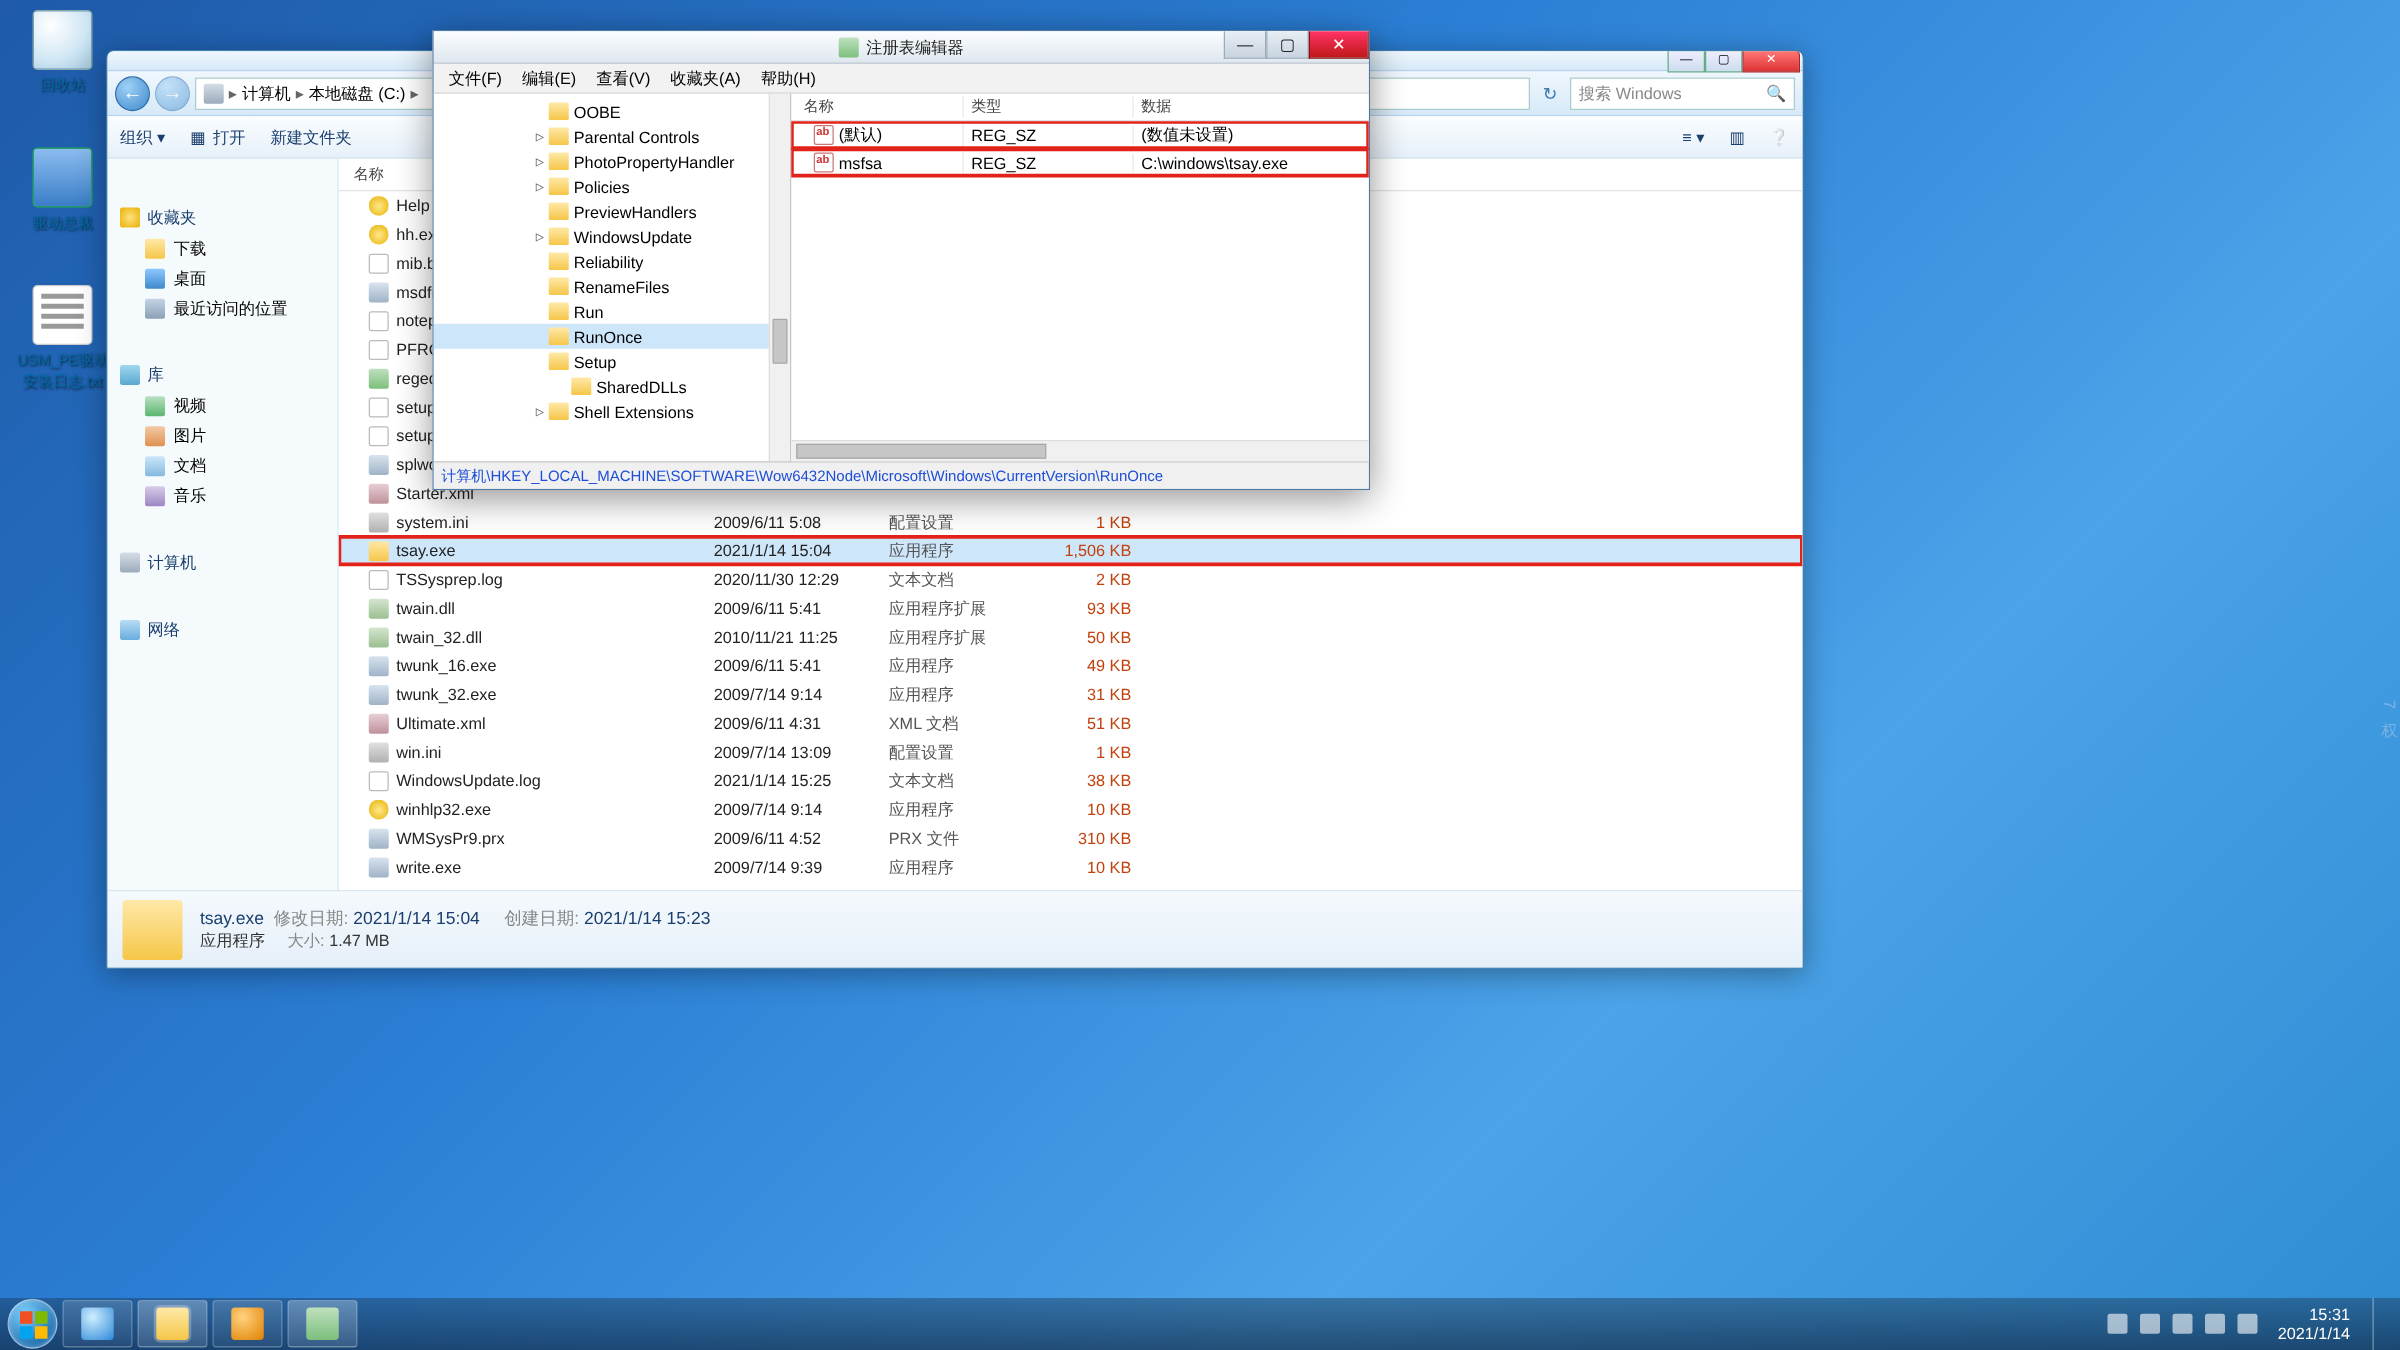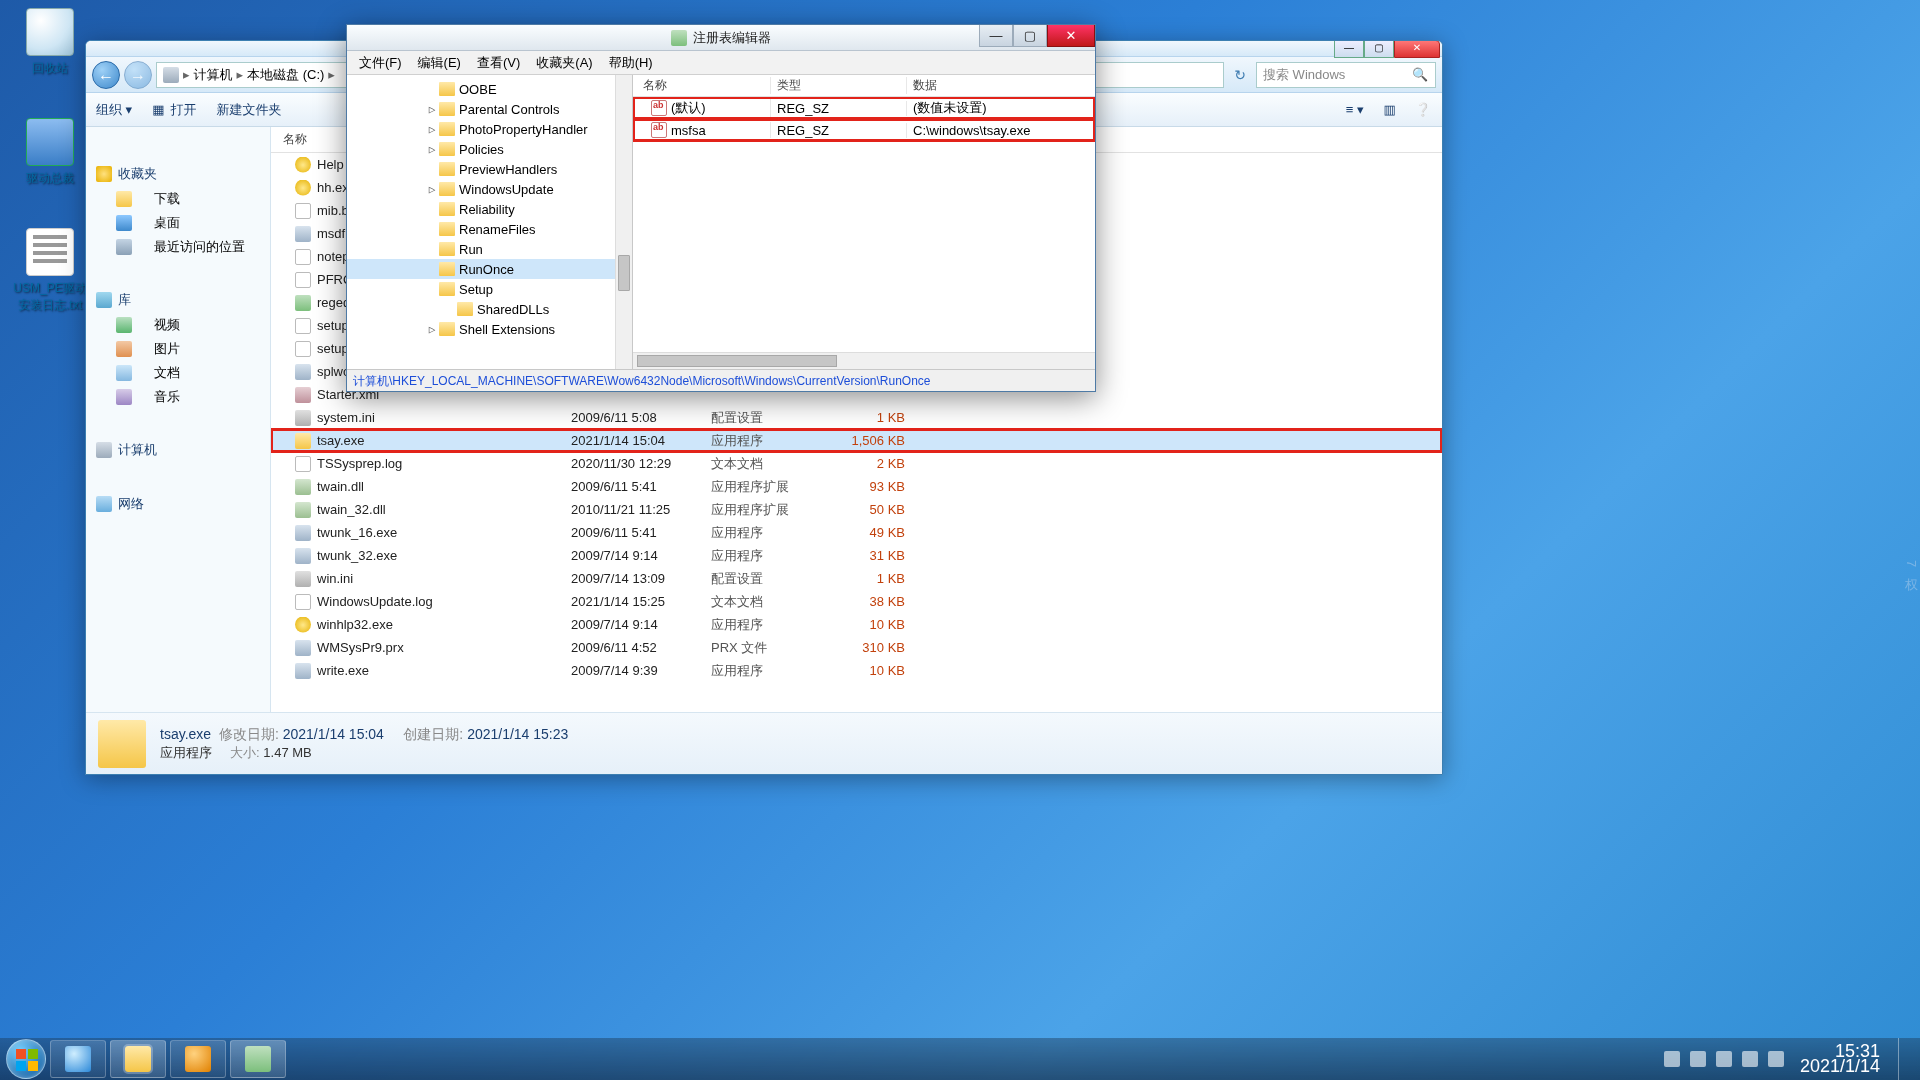--- a/index.html
+++ b/index.html
@@ -27,21 +27,21 @@
 .bc-sep { color:#666; }
 .searchbox { width:180px; height:26px; border:1px solid #acc; background:#fff; display:flex; align-items:center; padding:0 6px; font-size:13px; color:#888; position:relative; }
 .searchbox .mag { position:absolute; right:6px; color:#4a8; }
 .exp-toolbar { height:34px; background:linear-gradient(#fafdff,#e6f0f9); border-bottom:1px solid #c8dae8; display:flex; align-items:center; padding:0 10px; gap:20px; font-size:13px; color:#1a3e6e; }
 .tb-item { display:flex; align-items:center; gap:6px; cursor:pointer; }
 .tb-spacer { flex:1; }
 .exp-body { flex:1; display:flex; min-height:0; }
 .sidebar { width:185px; border-right:1px solid #d6e5f0; background:#f5fafd; overflow:auto; padding:6px 0; font-size:13px; }
 .side-group { margin-bottom:10px;margin-top:28px; }
 .side-hdr { display:flex; align-items:center; gap:6px; padding:4px 10px; color:#1a3e6e; font-weight:400; }
-.side-item { display:flex; align-items:center; gap:22px; padding:3px 10px 3px 30px; cursor:pointer; }
+.side-item { display:flex; align-items:center; gap:7px; padding:3px 10px 3px 30px; cursor:pointer; }
 .sico { width:16px; height:16px; display:inline-block; border-radius:2px; }
 .sico.star { background:radial-gradient(#ffe17f,#e8b000); }
 .sico.dl { background:linear-gradient(#ffe9a8,#f5c648); }
 .sico.desk { background:linear-gradient(#8dc8ff,#3e89cc); }
 .sico.recent { background:linear-gradient(#c4d4e4,#8aa0b6); }
 .sico.lib { background:linear-gradient(#a0d8ef,#5aa8d0); }
 .sico.vid { background:linear-gradient(#b9e0c1,#5ab56f); }
 .sico.pic { background:linear-gradient(#f3c9a5,#e09050); }
 .sico.doc { background:linear-gradient(#cbe6f9,#85b8e0); }
 .sico.mus { background:linear-gradient(#d7cce8,#9c86c4); }
@@ -116,21 +116,21 @@
 .task-btn { width:56px; height:38px; margin-left:4px; border-radius:3px; background:linear-gradient(rgba(255,255,255,.15),rgba(255,255,255,.05)); border:1px solid rgba(255,255,255,.25); display:flex; align-items:center; justify-content:center; cursor:pointer; }
 .task-btn .ti { width:26px; height:26px; border-radius:3px; }
 .ti-ie { background:radial-gradient(circle at 35% 30%,#cfeeff,#2b88d8); }
 .ti-exp { background:linear-gradient(#ffe9a8,#f5c648); outline:2px solid rgba(255,255,255,.25); }
 .ti-med { background:radial-gradient(circle at 35% 30%,#ffd27f,#e08000); }
 .ti-reg { background:linear-gradient(#bfe0bf,#7cbf7c); }
 .task-btn.active { background:linear-gradient(rgba(255,255,255,.28),rgba(255,255,255,.12)); }
 .tb-flex { flex:1; }
 .tray { display:flex; align-items:center; gap:10px; color:#fff; font-size:12px; padding-right:2px; }
 .tray .tic { width:16px; height:16px; background:rgba(255,255,255,.6); border-radius:2px; }
-.tray-clock { text-align:right; line-height:15px; font-size:18px; margin-left:6px; }
+.tray-clock { text-align:right; line-height:15px; font-size:13px; margin-left:6px; }
 .showdesk { width:14px; height:42px; border-left:1px solid rgba(255,255,255,.4); margin-left:8px; cursor:pointer; }
 .far-right { position:absolute; right:0; top:560px; color:#9fc6ea; font-size:13px; writing-mode:vertical-rl; opacity:.6; }
 </style>
 </head>
 <body>
 
 <div class="desktop-icon" style="left:12px;top:8px">
   <div class="ic ic-recycle"></div>
   <div>回收站</div>
 </div>
@@ -400,20 +400,29 @@
             <div class="col-name">
               <span class="fic exe"></span>
               <span>twunk_32.exe</span>
             </div>
             <div class="col-date">2009/7/14 9:14</div>
             <div class="col-type">应用程序</div>
             <div class="col-size">31 KB</div>
           </div>
           <div class="frow">
             <div class="col-name">
+              <span class="fic xml"></span>
+              <span>Ultimate.xml</span>
+            </div>
+            <div class="col-date">2009/6/11 4:31</div>
+            <div class="col-type">XML 文档</div>
+            <div class="col-size">51 KB</div>
+          </div>
+          <div class="frow">
+            <div class="col-name">
               <span class="fic ini"></span>
               <span>win.ini</span>
             </div>
             <div class="col-date">2009/7/14 13:09</div>
             <div class="col-type">配置设置</div>
             <div class="col-size">1 KB</div>
           </div>
           <div class="frow">
             <div class="col-name">
               <span class="fic txt"></span>

